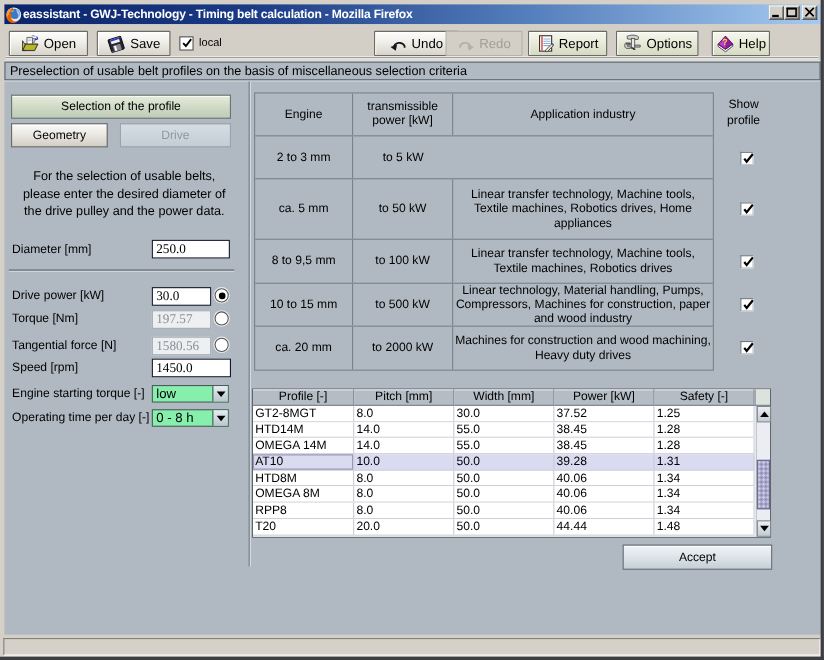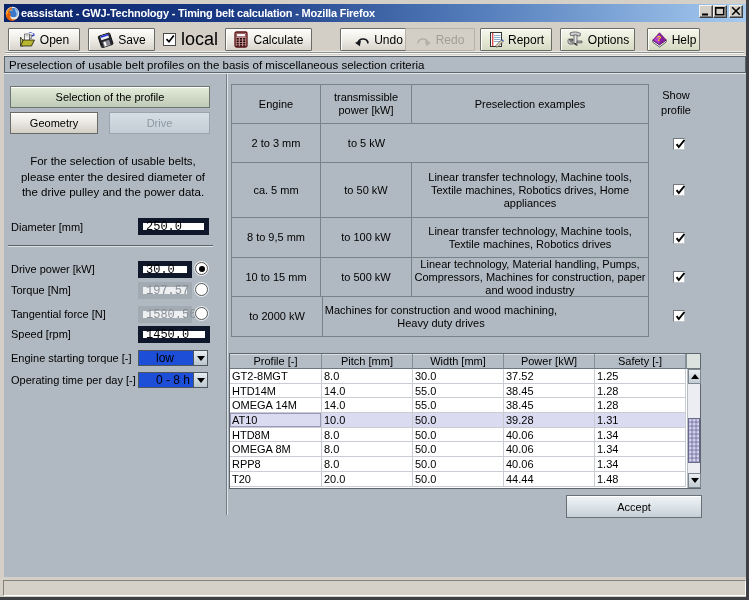--- a/index.html
+++ b/index.html
@@ -18,26 +18,26 @@
 
 #strip{left:4px;top:56px;width:742px;height:17px;background:#b1bac2;border:1px solid #5c646c;box-shadow:0 1px 0 #e2e7eb,0 -1px 0 #ecebe6;font-size:11.5px;color:#000;line-height:14px;padding:1px 0 0 4px}
 #applet{left:4px;top:73px;width:742px;height:504px;background:#b0b9c1}
 
 .pbtn{position:absolute;border:1px solid #6d756d;display:flex;align-items:center;justify-content:center;font-size:11px;color:#000;box-shadow:inset 0 1px 0 #fff}
 #btn-sel{left:10px;top:86px;width:200px;height:22px;background:linear-gradient(180deg,#e6ecdc 0%,#d2dcc8 45%,#bfccb8 100%)}
 #btn-geo{left:10px;top:112px;width:88px;height:22px;background:linear-gradient(180deg,#fafaf8 0%,#ebe9e3 45%,#d2cec6 100%);border-color:#6b6b66}
 #btn-pow{left:109px;top:112px;width:101px;height:22px;background:linear-gradient(180deg,#d6dee4 0%,#c3cdd5 100%);border-color:#9aa4ac;color:#8c98a4;box-shadow:none}
 #para{left:4px;top:154px;width:218px;text-align:center;font-size:11.5px;line-height:15.5px;color:#000}
 .lbl{position:absolute;left:11px;font-size:11px;color:#000;height:14px;line-height:14px}
-.tf{position:absolute;left:138px;border:5px solid #0f172a;background:#fff;font-family:Liberation Mono, monospace;font-size:12px;color:#000;padding-left:3px;display:flex;align-items:center}
+.tf{position:absolute;left:138px;border:1px solid #0f172a;background:#fff;font-family:Liberation Serif, serif;font-size:12px;color:#000;padding-left:3px;display:flex;align-items:center}
 .tf.dis{background:#edeff1;color:#8a9098;border-color:#a2aab2}
 .radio{position:absolute;left:195px;width:13px;height:13px;border-radius:50%;background:#fff;border:1px solid #555;box-shadow:0 0 0 1px rgba(255,255,255,.7)}
 .radio.sel::after{content:"";position:absolute;left:2.5px;top:2.5px;width:6px;height:6px;border-radius:50%;background:#000}
 #sep1{left:8px;top:245px;width:205px;height:1px;background:#5a626a;box-shadow:0 1px 0 #dde2e6}
-.combo{position:absolute;left:138px;width:70px;height:16px;border:1px solid #4e565e;background:#1d4ed8;font-size:12px;color:#000;display:flex;align-items:center;padding-left:17px}
+.combo{position:absolute;left:138px;width:70px;height:16px;border:1px solid #4e565e;background:#86efac;font-size:12px;color:#000;display:flex;align-items:center;padding-left:3px}
 .combo .arrow{position:absolute;right:0;top:0;width:14px;height:14px;background:linear-gradient(180deg,#e7edf1 0%,#bac6ce 100%);border-left:1px solid #4e565e;display:flex;align-items:center;justify-content:center}
 .combo .arrow::after{content:"";width:0;height:0;border-left:4px solid transparent;border-right:4px solid transparent;border-top:5px solid #000}
 #vsep{left:226px;top:74px;width:1px;height:441px;background:#737d85;box-shadow:1px 0 0 #dde3e7}
 
 #utable{left:231px;top:84px;width:418px;border:1px solid #78828a}
 .urow{display:flex}
 .urow>div{border-right:1px solid #78828a;display:flex;align-items:center;justify-content:center;text-align:center;font-size:11px;line-height:13px;color:#000}
 .urow>div:last-child{border-right:none}
 .urow{border-bottom:1px solid #78828a}
 .urow:last-child{border-bottom:none}
@@ -115,40 +115,21 @@
         <rect x="5" y="9" width="7" height="5.5" fill="#8a8a96"></rect>
         <rect x="6" y="9.6" width="1.8" height="4.5" fill="#fff"></rect>
         <path d="M2.5 13 L4.5 14.5 M13 3 L14.5 4.5" stroke="#55555f" stroke-width=".8"></path>
       </g>
     </svg>Save</div>
   <div class="abs" style="left:159px;top:11px;width:13px;height:13px;background:#fff;border:1px solid #4a4a4a">
     <svg width="13" height="13" viewBox="0 0 13 13" style="position:absolute;left:0;top:-1px">
         <path d="M2.5 6.2 L5 8.8 L9.8 2.6" fill="none" stroke="#000" stroke-width="1.7"></path>
       </svg>
   </div>
-  <div class="abs" style="left:177px;top:10px;font-size:18px;line-height:15px">local</div>
-  <div class="tbtn" style="left:221px;width:87px">
-    <svg width="16" height="17" viewBox="0 0 16 17">
-      <rect x="2" y="1" width="12" height="15" rx="1.5" fill="#c49090" stroke="#581012" stroke-width="1.3"></rect>
-      <rect x="3.8" y="2.8" width="8.4" height="3" fill="#fff" stroke="#581012" stroke-width=".5"></rect>
-      <g fill="#200606">
-        <rect x="3.6" y="7" width="2.1" height="1.6"></rect>
-          <rect x="6.9" y="7" width="2.1" height="1.6"></rect>
-          <rect x="10.2" y="7" width="2.1" height="1.6"></rect>
-        <rect x="3.6" y="9.4" width="2.1" height="1.6"></rect>
-          <rect x="6.9" y="9.4" width="2.1" height="1.6"></rect>
-          <rect x="10.2" y="9.4" width="2.1" height="1.6"></rect>
-        <rect x="3.6" y="11.8" width="2.1" height="1.6"></rect>
-          <rect x="6.9" y="11.8" width="2.1" height="1.6"></rect>
-          <rect x="10.2" y="11.8" width="2.1" height="1.6"></rect>
-        <rect x="3.6" y="14.2" width="2.1" height="1.3"></rect>
-          <rect x="6.9" y="14.2" width="2.1" height="1.3"></rect>
-          <rect x="10.2" y="14.2" width="2.1" height="1.3"></rect>
-      </g>
-    </svg>Calculate</div>
+  <div class="abs" style="left:177px;top:10px;font-size:10px;line-height:15px">local</div>
   <div class="tbtn" style="left:336px;width:77px">
     <svg width="16" height="14" viewBox="0 0 16 14">
       <path d="M3.8 10.8 C4.4 5.2 11.6 4.4 13.8 8.8 L13.8 10.4" fill="none" stroke="#16161a" stroke-width="1.6"></path>
       <path d="M7 7.4 L1 9.7 L5.8 13.2 Z" fill="#16161a"></path>
     </svg>Undo</div>
   <div class="tbtn disabled" style="left:401px;width:70px">
     <svg width="16" height="14" viewBox="0 0 16 14">
       <path d="M12.2 10.8 C11.6 5.2 4.4 4.4 2.2 8.8 L2.2 10.4" fill="none" stroke="#b4b0a8" stroke-width="1.6"></path>
       <path d="M9 7.4 L15 9.7 L10.2 13.2 Z" fill="#b4b0a8"></path>
     </svg>Redo</div>
@@ -216,21 +197,21 @@
 
 <div class="lbl" style="top:373px">Operating time per day [-]</div>
 <div class="combo" style="top:372px">0 - 8 h<span class="arrow"></span></div>
 
 <div class="abs" id="vsep"></div>
 
 <div class="abs" id="utable">
   <div class="urow" style="height:39px">
       <div class="uc1">Engine</div>
       <div class="uc2">transmissible<br>power [kW]</div>
-      <div class="uc3">Preselection examples</div>
+      <div class="uc3">Application industry</div>
     </div>
   <div class="urow" style="height:39px">
       <div class="uc1">2 to 3 mm</div>
       <div class="uc2">to 5 kW</div>
     </div>
   <div class="urow" style="height:55px">
       <div class="uc1">ca. 5 mm</div>
       <div class="uc2">to 50 kW</div>
       <div class="uc3">Linear transfer technology, Machine tools,<br>Textile machines, Robotics drives, Home<br>appliances</div>
     </div>
@@ -238,20 +219,21 @@
       <div class="uc1">8 to 9,5 mm</div>
       <div class="uc2">to 100 kW</div>
       <div class="uc3">Linear transfer technology, Machine tools,<br>Textile machines, Robotics drives</div>
     </div>
   <div class="urow" style="height:39px">
       <div class="uc1">10 to 15 mm</div>
       <div class="uc2">to 500 kW</div>
       <div class="uc3">Linear technology, Material handling, Pumps,<br>Compressors, Machines for construction, paper<br>and wood industry</div>
     </div>
   <div class="urow" style="height:39px">
+      <div class="uc1">ca. 20 mm</div>
       <div class="uc2">to 2000 kW</div>
       <div class="uc3">Machines for construction and wood machining,<br>Heavy duty drives</div>
     </div>
 </div>
 <div class="abs" id="showp">Show<br>profile</div>
 <div class="chk" style="top:138px">
     <svg width="14" height="14" viewBox="0 0 14 14">
       <path d="M3.6 7.2 L5.8 10 L11.4 3" fill="none" stroke="#000" stroke-width="2"></path>
     </svg>
   </div>

